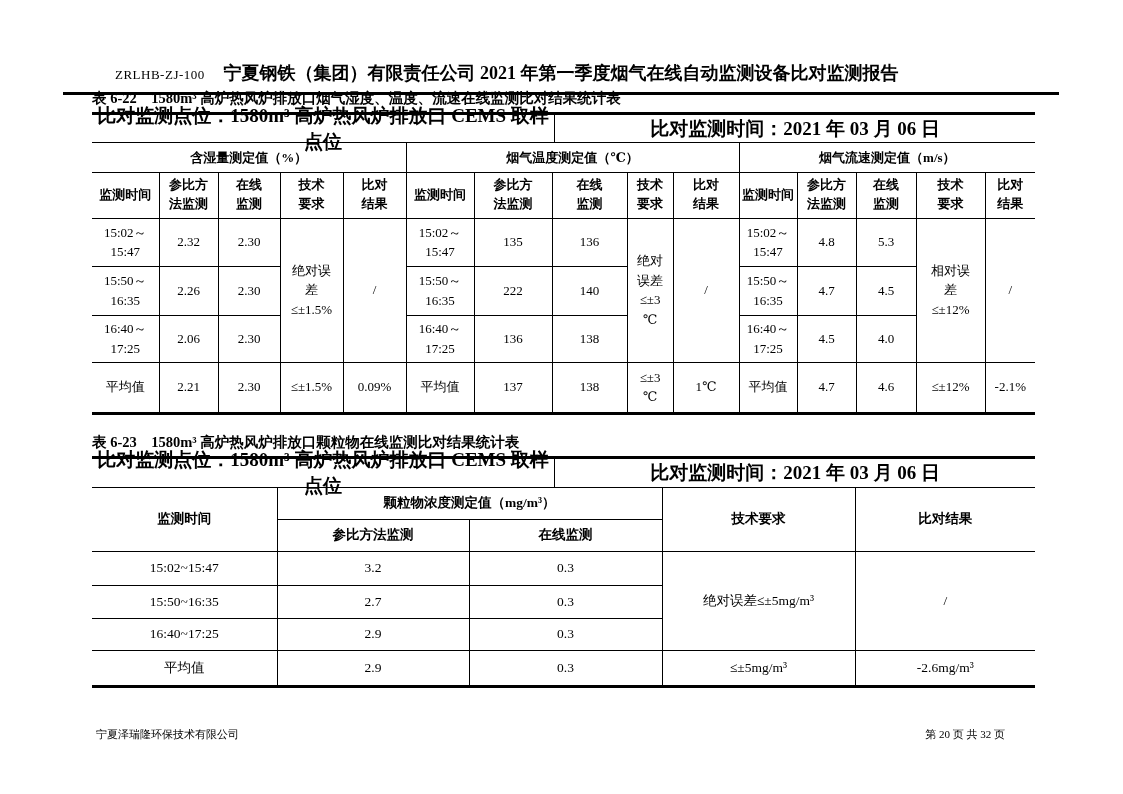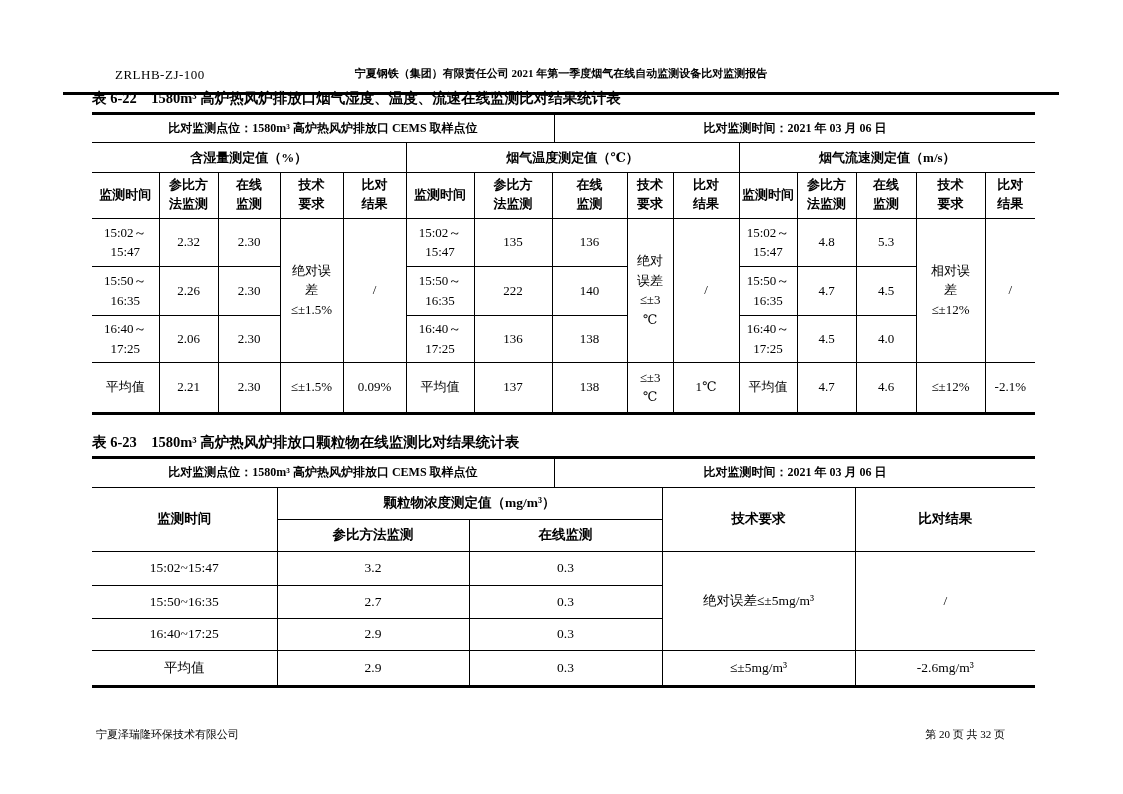--- a/index.html
+++ b/index.html
@@ -17,34 +17,34 @@
   .doc-header {
     position:absolute; left:63px; top:64px; width:996px;
     border-bottom:3px solid #000;
     padding-bottom:9px;
   }
   .doc-code {
     position:absolute; left:52px; top:3px;
     font-size:13px; letter-spacing:0.5px;
   }
   .doc-title {
-    text-align:center; font-weight:bold; font-size:11px; line-height:19px;
+    text-align:center; font-weight:bold; font-size:18px; line-height:19px;
   }
   
   .content { position:absolute; left:92px; top:88px; width:943px; }
   .tbl-caption {
     text-align:left; font-weight:bold; font-size:14.5px; line-height:21px;
     margin-bottom:3px;
   }
   .c23 { margin-top:17px; margin-bottom:3px; }
   
   .info-row {
     display:flex; align-items:stretch;
     border-top:3px solid #000; border-bottom:1px solid #000;
-    font-weight:bold; font-size:12px;
+    font-weight:bold; font-size:19px;
   }
   .info-row .cell {
     display:flex; align-items:center; justify-content:center;
     text-align:center;
   }
   .info-row .left  { width:463px; border-right:1px solid #000; }
   .info-row .right { flex:1; }
   .i22 { height:31px; }
   .i23 { height:32px; }
   

